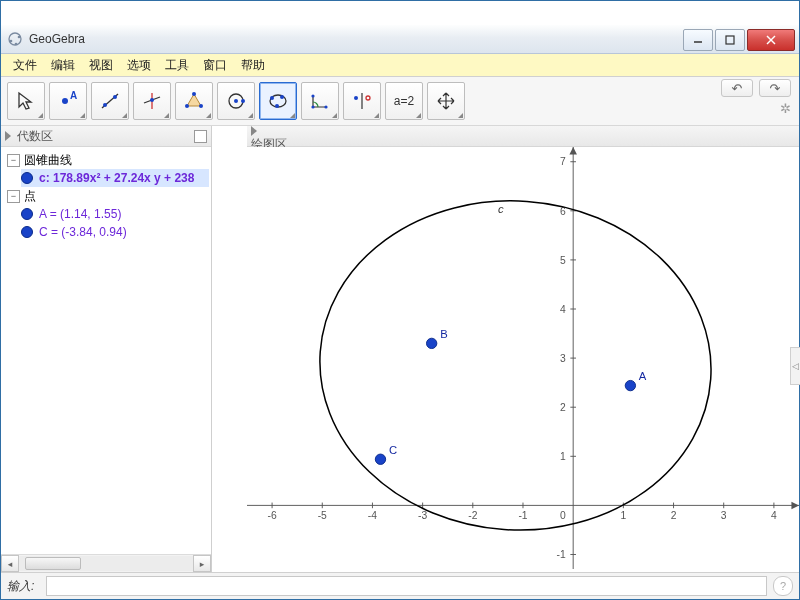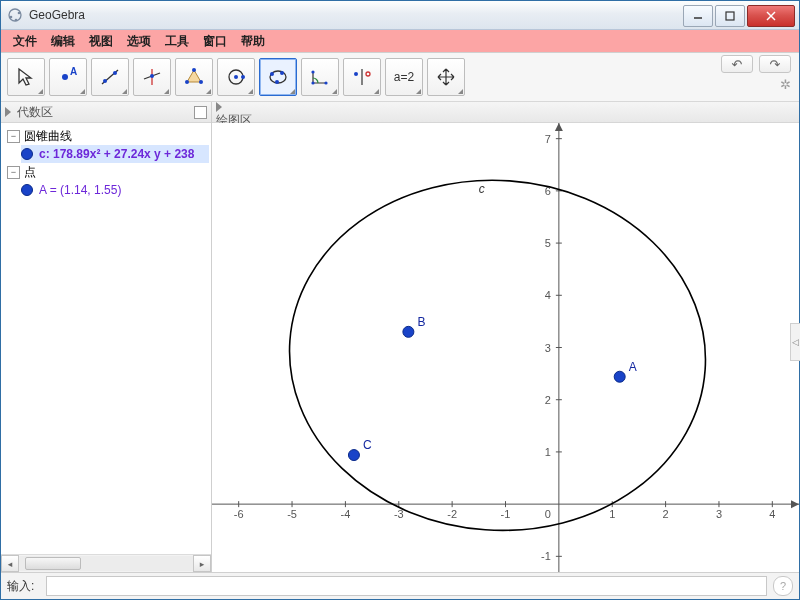--- a/index.html
+++ b/index.html
@@ -1,34 +1,34 @@
 <!DOCTYPE html>
 <html><head>
 <meta charset="utf-8">
 <style>
 html,body{margin:0;padding:0;font-family:"Microsoft YaHei",Arial,sans-serif;font-size:12px;background:#fff;color:#000;}
 .window{width:800px;height:600px;border:1px solid #2f6ea5;box-sizing:border-box;display:flex;flex-direction:column;background:#fff;}
-.titlebar{height:28px;background:linear-gradient(#fdfefe,#e8edf3 45%,#dde5ee);display:flex;align-items:center;border-bottom:1px solid #b8c6d8;}
+.titlebar{height:28px;background:linear-gradient(#fdfefe,#e8edf3 45%,#dde5ee);display:flex;align-items:center;border-bottom:1px solid #b8c6d8;margin-top:24px;}
 .titlebar .appicon{width:16px;height:16px;margin:0 6px;display:inline-block;position:relative;}
 .titlebar .appicon svg{display:block}
 .titlebar .title{flex:1;color:#333;}
 .winbtns{display:flex;height:20px;margin-right:4px;}
 .winbtn{width:28px;height:20px;margin-left:2px;border:1px solid #9aa7b6;border-radius:2px;background:linear-gradient(#f7fbff,#dce6f2);display:flex;align-items:center;justify-content:center;font-size:11px;color:#333;}
 .winbtn.close{width:46px;background:linear-gradient(#f07a79,#d9534f 45%,#c9302c);color:#fff;border-color:#8b2b28;}
-.menubar{height:22px;background:#fca5a5;border-bottom:1px solid #d0d0d0;display:flex;align-items:center;padding-left:6px;gap:2px;font-weight:bold;}
+.menubar{height:22px;background:#fef9c3;border-bottom:1px solid #d0d0d0;display:flex;align-items:center;padding-left:6px;gap:2px;}
 .menubar span{padding:2px 6px;color:#222;}
 .toolbar{height:44px;background:#f6f6f6;border-bottom:1px solid #d8d8d8;display:flex;align-items:center;padding:2px 6px;position:relative;}
 .toolbtn{width:36px;height:36px;border:1px solid #bdbdbd;border-radius:2px;margin-right:4px;background:linear-gradient(#fff,#f1f1f1);position:relative;display:flex;align-items:center;justify-content:center;}
 .toolbtn.sel{border:1px solid #2a6bd1;box-shadow:inset 0 0 0 1px #8fb6f0;background:#eaf2ff;}
 .toolbtn .tri{position:absolute;right:1px;bottom:1px;width:0;height:0;border-left:5px solid transparent;border-bottom:5px solid #888;}
 .toolbar .right{position:absolute;right:8px;top:2px;display:flex;flex-direction:column;align-items:flex-end;gap:2px;}
 .undoredo{display:flex;gap:6px;}
 .urb{width:30px;height:16px;border:1px solid #c6c6c6;border-radius:3px;background:linear-gradient(#fff,#eee);display:flex;align-items:center;justify-content:center;color:#666;font-size:13px;}
 .gear{color:#9b9b9b;font-size:13px;margin-top:2px}
-.panes{flex:1;display:flex;min-height:0;}
+.panes{flex:1;display:flex;min-height:0;gap:35px;}
 .algpane{width:210px;border-right:1px solid #cfcfcf;display:flex;flex-direction:column;background:#fff;}
 .panehdr{height:20px;background:linear-gradient(#f5f5f5,#e8e8e8);border-bottom:1px solid #d6d6d6;display:flex;align-items:center;padding:0 4px;color:#555;}
 .panehdr .tri2{display:inline-block;width:0;height:0;border-top:5px solid transparent;border-bottom:5px solid transparent;border-left:6px solid #888;margin-right:6px;}
 .panehdr .sq{width:11px;height:11px;border:1px solid #999;margin-left:auto;background:#fff;}
 .algtree{flex:1;overflow:hidden;padding:4px 2px;color:#000;}
 .node{display:flex;align-items:center;height:18px;}
 .tgl{width:11px;height:11px;border:1px solid #9a9a9a;margin:0 4px;display:flex;align-items:center;justify-content:center;font-size:9px;color:#555;background:#fff;line-height:9px;}
 .lbl{white-space:nowrap;}
 .sub{padding-left:18px;}
 .sub .node{color:#6d28d9;}
@@ -38,21 +38,21 @@
 .hscroll .btn{width:16px;height:15px;border:1px solid #c5c5c5;background:linear-gradient(#fff,#e8e8e8);display:flex;align-items:center;justify-content:center;color:#666;font-size:9px;}
 .hscroll .track{flex:1;height:15px;background:#ececec;position:relative;}
 .hscroll .thumb{position:absolute;left:6px;top:1px;width:54px;height:11px;background:linear-gradient(#f7f7f7,#dcdcdc);border:1px solid #bcbcbc;border-radius:2px;}
 .gvwrap{flex:1;display:flex;flex-direction:column;min-width:0;}
 .gvhdr{height:20px;background:linear-gradient(#f5f5f5,#e8e8e8);border-bottom:1px solid #d6d6d6;display:flex;align-items:flex-start;padding:0 4px;color:#555;flex-direction:column;}
 .gvhdr .tri2{display:inline-block;width:0;height:0;border-top:5px solid transparent;border-bottom:5px solid transparent;border-left:6px solid #888;margin-right:6px;}
 .canvaswrap{flex:1;position:relative;background:#fff;}
 .canvaswrap svg{position:absolute;inset:0;}
 .sidetab{position:absolute;right:-1px;top:200px;width:9px;height:36px;background:#f2f2f2;border:1px solid #cfcfcf;border-right:none;display:flex;align-items:center;justify-content:center;color:#888;font-size:9px;}
 .inputbar{height:26px;border-top:1px solid #d0d0d0;background:#f3f3f3;display:flex;align-items:center;padding:0 6px;}
-.inputbar label{color:#333;margin-right:12px;}
+.inputbar label{color:#333;margin-right:12px;font-style:italic;}
 .inputbar input{flex:1;height:18px;border:1px solid #c8c8c8;background:#fff;padding:0 4px;font-size:12px;}
 .inputbar .help{width:18px;height:18px;margin-left:6px;border:1px solid #c8c8c8;border-radius:9px;background:#fff;color:#aaa;display:flex;align-items:center;justify-content:center;font-size:11px;}
 </style>
 </head>
 <body>
 
 <div class="window">
   <div class="titlebar">
     <span class="appicon">
       <svg viewBox="0 0 16 16">
@@ -205,20 +205,24 @@
             </div>
         </div>
         <div class="node">
             <span class="tgl">−</span>
             <span class="lbl">点</span>
           </div>
         <div class="sub">
           <div class="node">
               <span class="dot"></span>
               <span class="lbl">A = (1.14, 1.55)</span>
+            </div>
+          <div class="node">
+              <span class="dot"></span>
+              <span class="lbl">C = (-3.84, 0.94)</span>
             </div>
         </div>
       </div>
       <div class="hscroll">
         <div class="btn">◂</div>
         <div class="track">
             <div class="thumb"></div>
           </div>
         <div class="btn">▸</div>
       </div>

